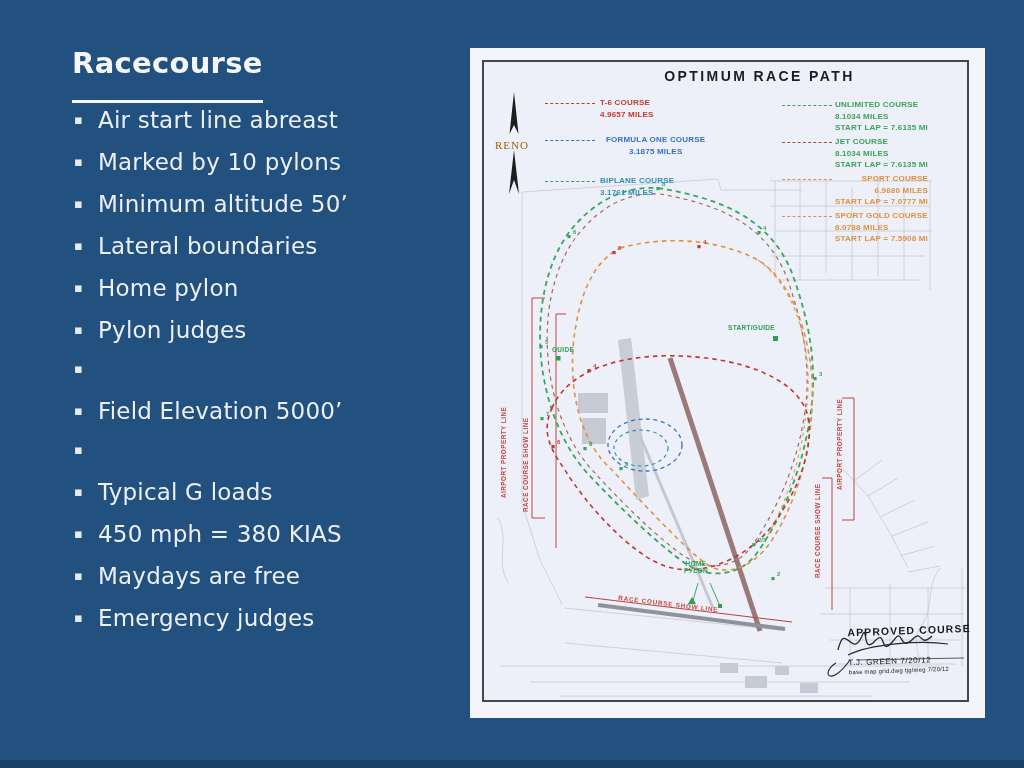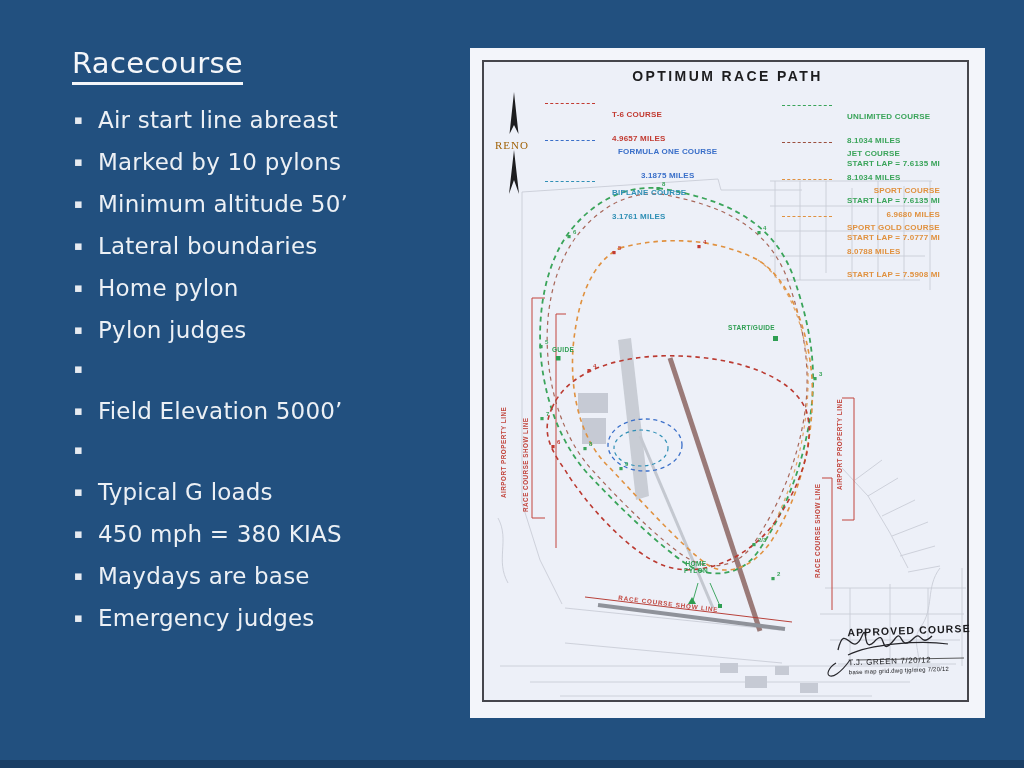--- a/index.html
+++ b/index.html
@@ -6,22 +6,22 @@
   body{
     width:1024px;height:768px;position:relative;overflow:hidden;
     background:#22507f;
     font-family:"DejaVu Sans","Liberation Sans",sans-serif;
   }
   .bottom-strip{position:absolute;left:0;bottom:0;width:1024px;height:8px;background:#1a3f66;}
 
   
   .slide-title{
     position:absolute;left:72px;top:46px;
-    font-size:29px;font-weight:normal;color:#f4f6f9;letter-spacing:.3px;
-    border-bottom:3px solid #f4f6f9;padding-bottom:2px;
+    font-size:29px;font-weight:bold;color:#f4f6f9;letter-spacing:.3px;
+    border-bottom:3px solid #f4f6f9;padding-bottom:20px;
   }
   .bullets{position:absolute;left:74px;top:101px;width:400px;}
   .bullets ul{list-style:none;margin:0;padding:0;}
   .bullets li{
     display:flex;align-items:baseline;
     font-size:23px;line-height:39px;color:#ecf0f5;letter-spacing:.2px;
     white-space:nowrap;
   }
   .blt{font-size:13px;margin-right:15px;position:relative;top:-4px;color:#e7ebf1;}
   .group-gap{margin-top:41px;}
@@ -29,29 +29,29 @@
   
   .map{
     position:absolute;left:470px;top:48px;width:515px;height:670px;
     background:#f3f5fa;
   }
   .map svg{position:absolute;left:0;top:0;}
 
   .map-title{
     position:absolute;left:0;top:20px;width:515px;text-align:center;
     font-family:"Liberation Sans",sans-serif;
-    font-size:14px;font-weight:bold;letter-spacing:2.4px;color:#1d1d1f;
+    font-size:14px;font-weight:bold;letter-spacing:2.4px;color:#1d1d1f;padding-left:32px;
   }
   .reno{
     position:absolute;left:25px;top:91px;
     font-family:"Liberation Serif",serif;font-size:11px;letter-spacing:1px;color:#a16207;
   }
   .lg{position:absolute;font-family:"Liberation Sans",sans-serif;
       font-size:8px;line-height:11.5px;font-weight:bold;letter-spacing:.2px;white-space:nowrap;}
-  .lg p{margin:12px;}
+  .lg p{margin:0;}
   .dash{position:absolute;width:50px;border-top:1.6px dashed #000;}
   .c-red,  .lg-t6{color:#c23a31;}
   .c-blue, .lg-f1{color:#3a6fc9;}
   .c-teal, .lg-bp{color:#2f8fb5;}
   .c-green,.lg-gr{color:#3aa45a;}
   .c-orn,  .lg-or{color:#e0913f;}
   .d-t6{border-color:#c23a31;}
   .d-f1{border-color:#3a6fc9;}
   .d-bp{border-color:#2f8fb5;}
   .d-un{border-color:#3aa45a;}
@@ -126,21 +126,21 @@
         <span>Typical G loads</span>
       </li>
     <li>
         <span class="blt">▪</span>
         <span>450 mph = 380 KIAS</span>
       </li>
   </ul>
   <ul class="group-gap">
     <li>
         <span class="blt">▪</span>
-        <span>Maydays are base</span>
+        <span>Maydays are free</span>
       </li>
     <li>
         <span class="blt">▪</span>
         <span>Emergency judges</span>
       </li>
   </ul>
 </div>
 
 <div class="map">
 

